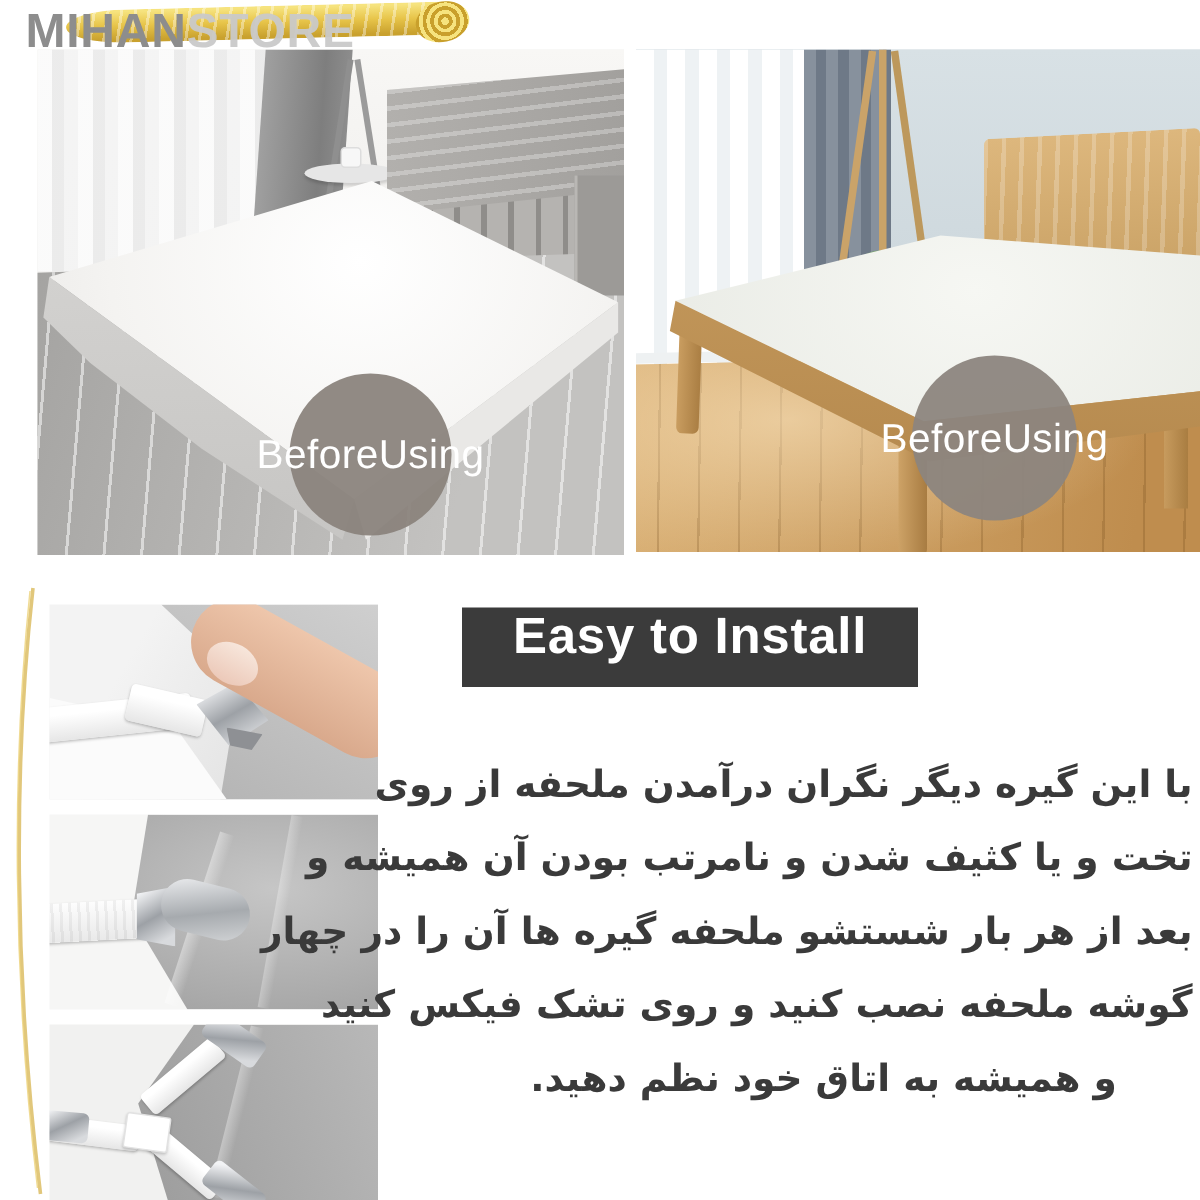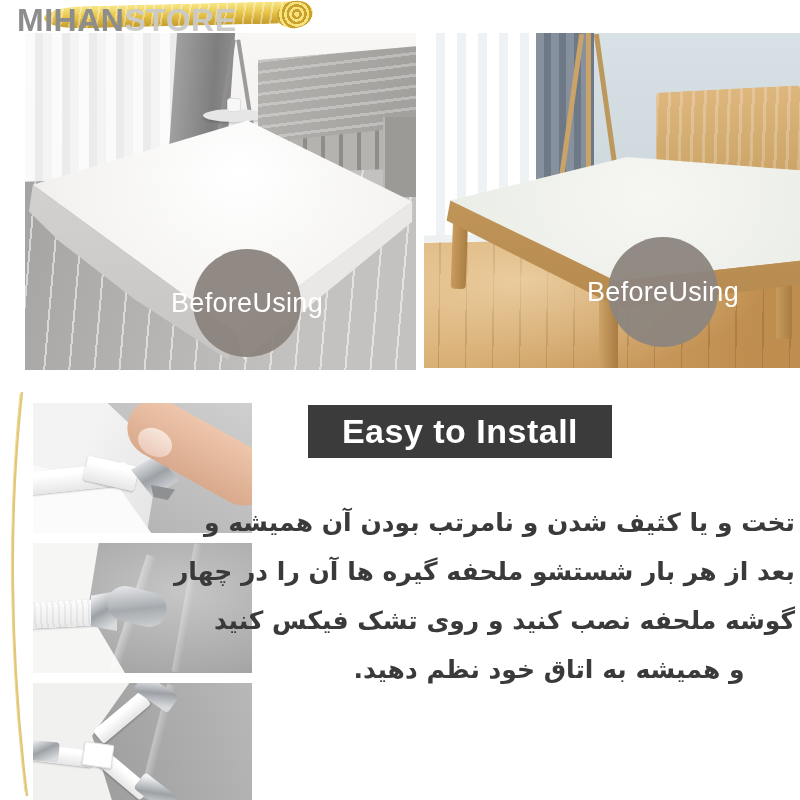--- a/index.html
+++ b/index.html
@@ -150,21 +150,21 @@
   .s3-bar-b{position:absolute;left:-2px;top:64px;width:62px;height:17px;transform:rotate(7deg);}
   .s3-bar-c{position:absolute;left:56px;top:82px;width:64px;height:17px;transform:rotate(40deg);}
   .s3-junction{position:absolute;left:50px;top:60px;width:28px;height:22px;transform:rotate(8deg);
     background:#fff;border:1px solid #e2e2e2;border-radius:2px;box-shadow:0 1px 2px rgba(0,0,0,.2);}
   .s3-clip-top{position:absolute;left:102px;top:0px;width:42px;height:20px;transform:rotate(35deg);border-radius:4px;}
   .s3-clip-left{position:absolute;left:-8px;top:58px;width:34px;height:20px;transform:rotate(5deg);border-radius:4px;}
   .s3-clip-bot{position:absolute;left:102px;top:100px;width:42px;height:20px;transform:rotate(38deg);border-radius:4px;}
 
   
   .banner{position:absolute;left:308px;top:405px;width:304px;height:53px;background:#3b3b3b;
-    color:#ffffff;display:flex;align-items:center;justify-content:center;
+    color:#ffffff;display:flex;align-items:flex-start;justify-content:center;
     font-weight:bold;font-size:34px;letter-spacing:.5px;}
   .desc{position:absolute;left:303px;top:498px;width:492px;direction:rtl;
     font-family:"DejaVu Sans","Liberation Sans",sans-serif;font-weight:bold;font-size:25px;
     color:#3a3a3a;}
   .desc .dline{height:49px;line-height:49px;text-align:justify;text-align-last:justify;white-space:nowrap;}
   .desc .dline.last{text-align:center;text-align-last:center;}
 </style>
 </head>
 <body>
 
@@ -257,19 +257,20 @@
     <div class="s3-clip-top metal"></div>
     <div class="s3-clip-left metal"></div>
     <div class="s3-clip-bot metal"></div>
   </div>
 
   <div class="banner">
     <span>Easy to Install</span>
   </div>
 
   <div class="desc">
+    <div class="dline">با این گیره دیگر نگران درآمدن ملحفه از روی</div>
     <div class="dline">تخت و یا کثیف شدن و نامرتب بودن آن همیشه و</div>
     <div class="dline">بعد از هر بار شستشو ملحفه گیره ها آن را در چهار</div>
     <div class="dline">گوشه ملحفه نصب کنید و روی تشک فیکس کنید</div>
     <div class="dline last">و همیشه به اتاق خود نظم دهید.</div>
   </div>
 
 </div>
 
 </body></html>

